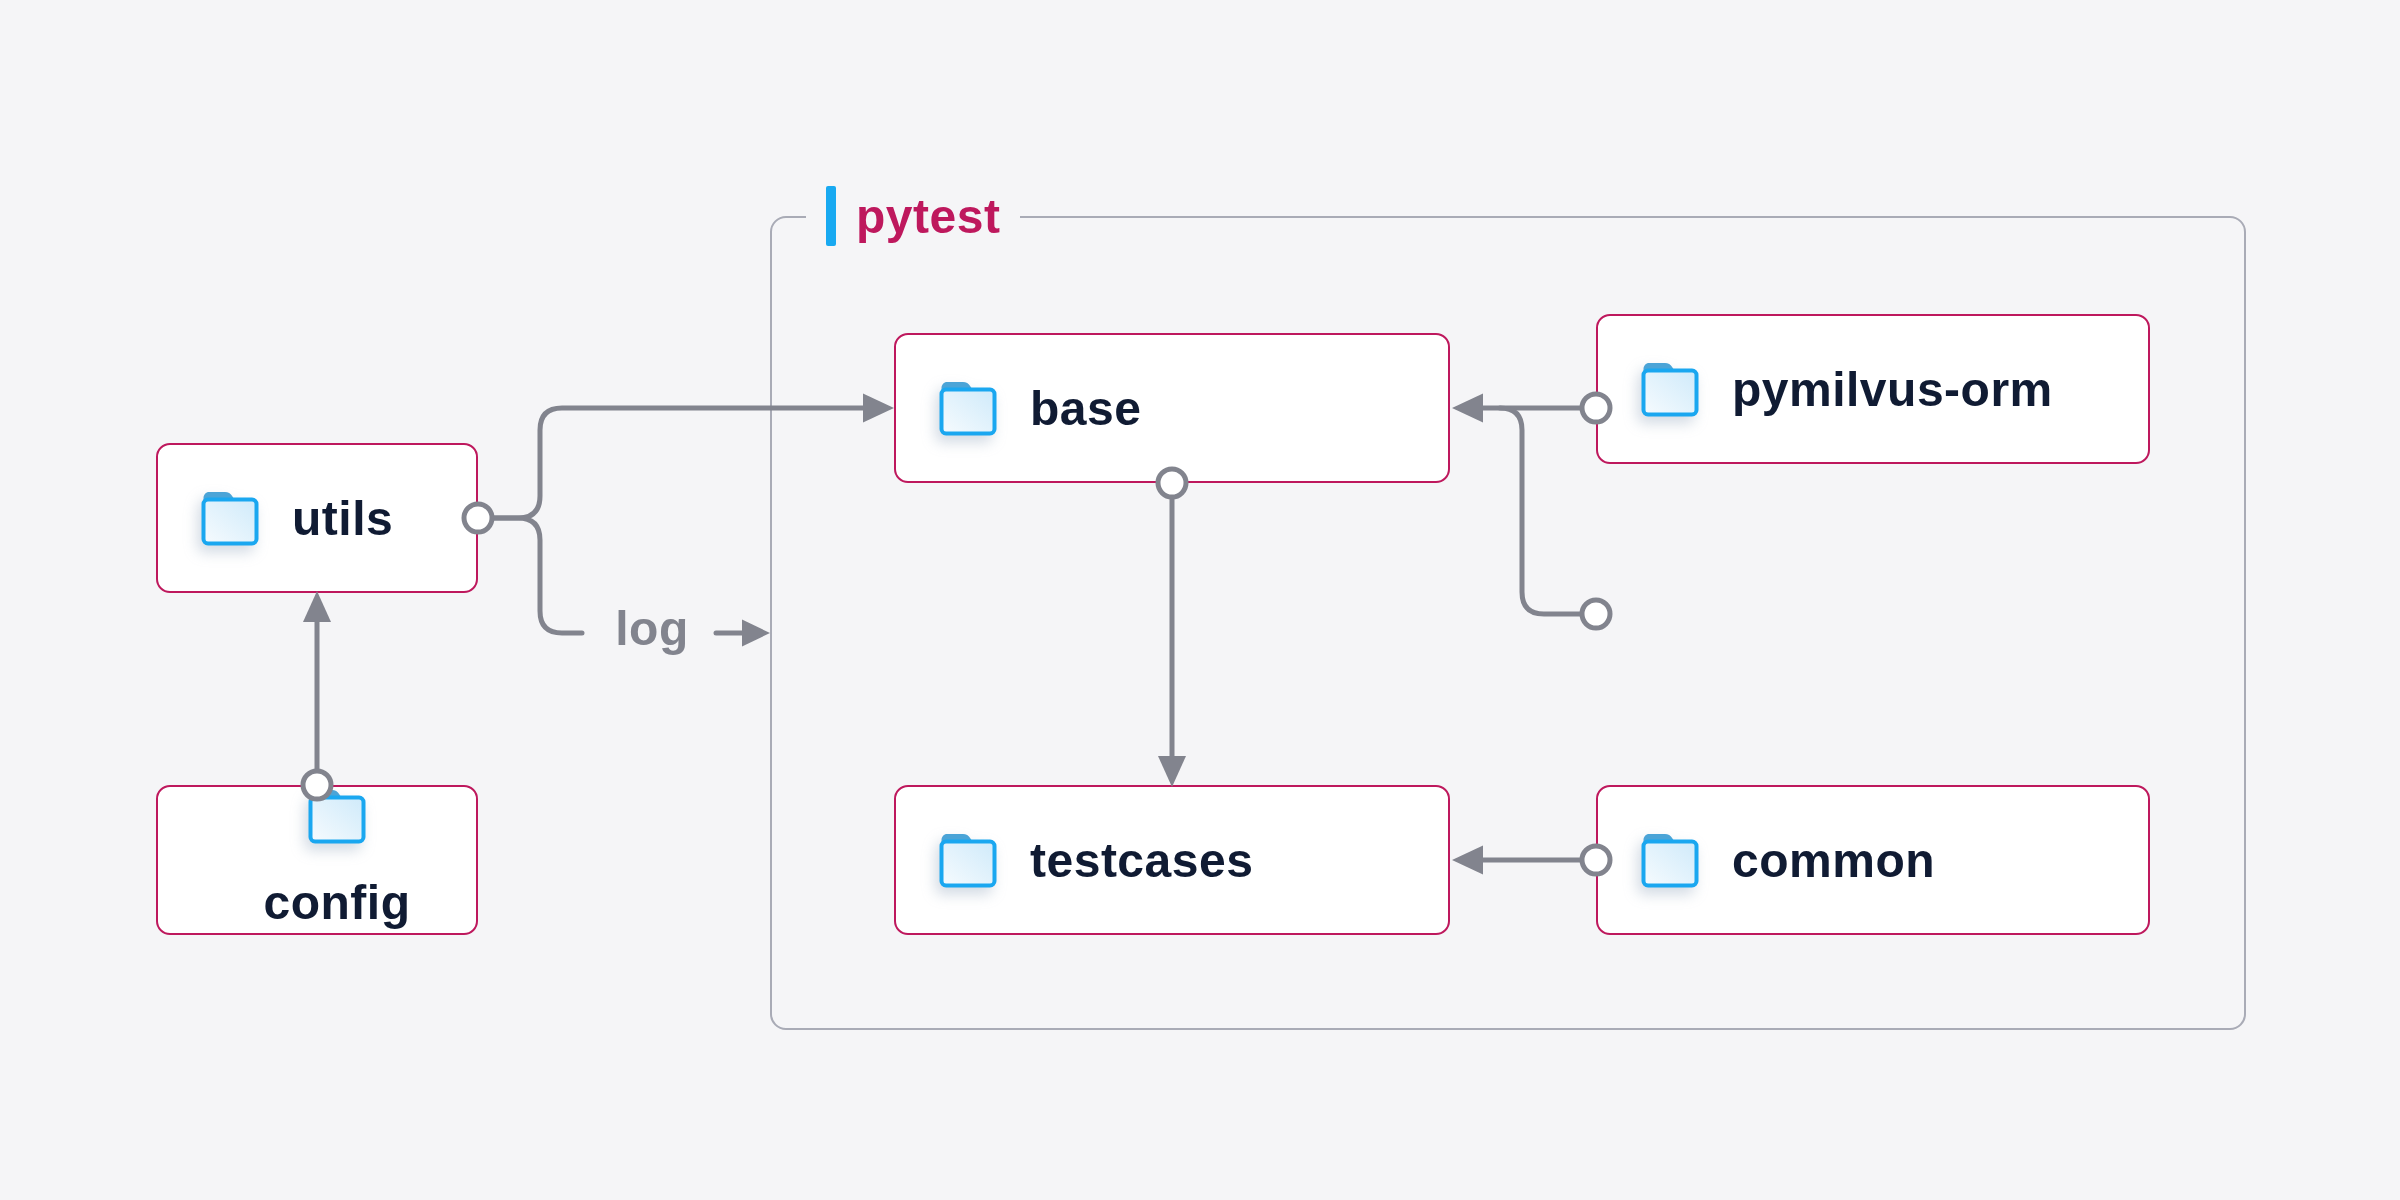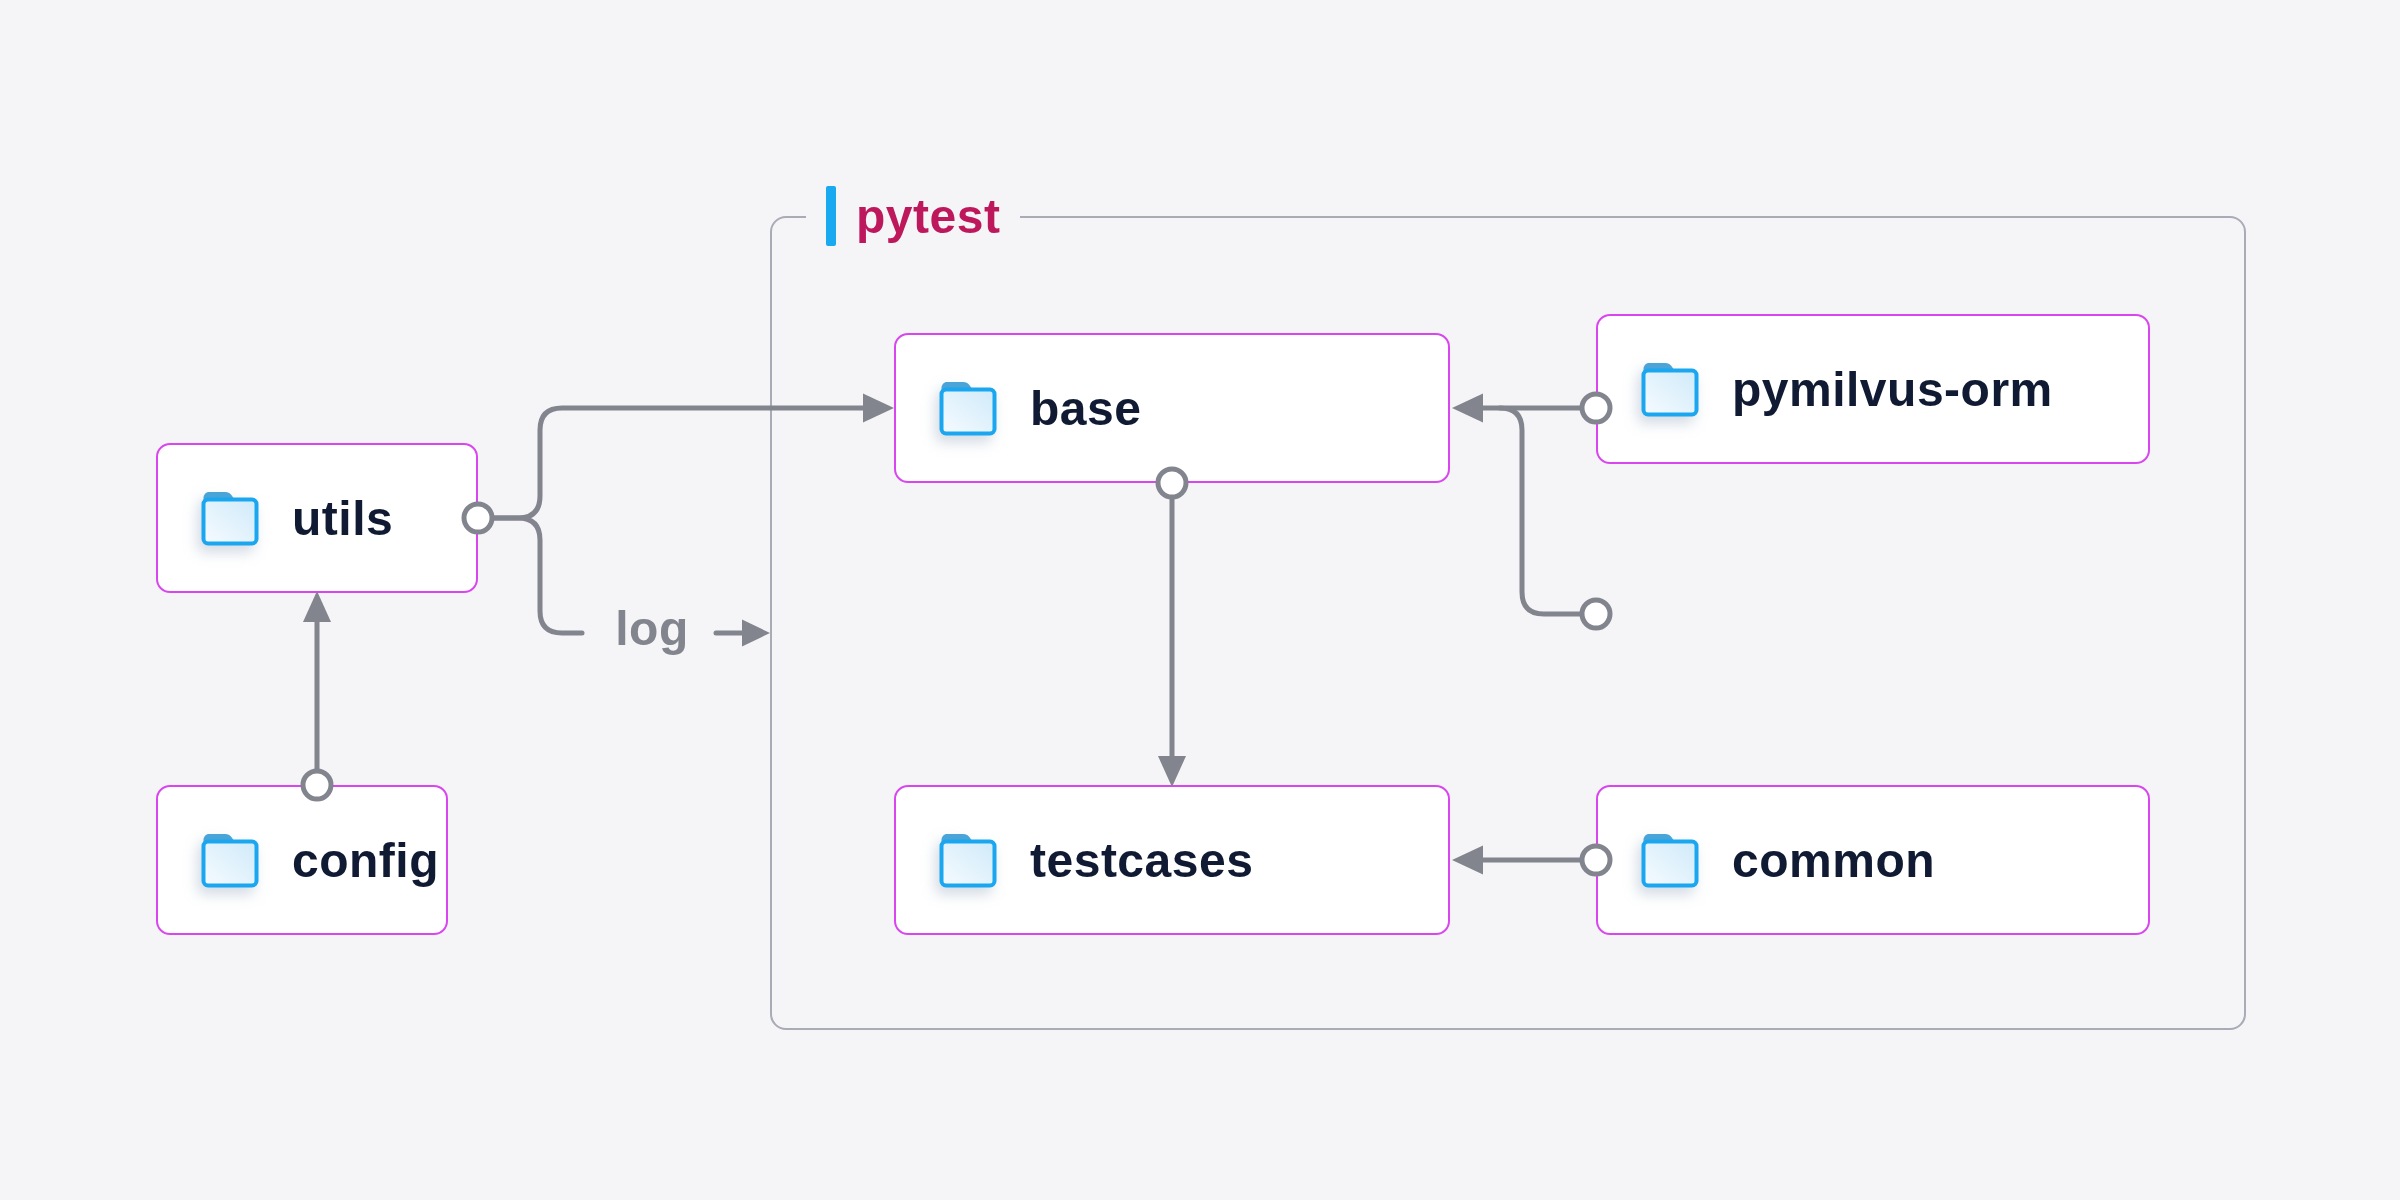--- a/index.html
+++ b/index.html
@@ -13,26 +13,26 @@
     border:2px solid #a9abb6;border-radius:16px;box-sizing:border-box;z-index:1;
   }
   .group-label{
     position:absolute;left:806px;top:184px;height:64px;z-index:6;
     display:flex;align-items:center;gap:20px;background:#f5f5f7;padding:0 20px;
   }
   .group-label .bar{width:10px;height:60px;background:#18a9f1;border-radius:2px;}
   .group-label .txt{font-size:48px;font-weight:700;color:#be185d;letter-spacing:.5px;}
   
   .node{
-    position:absolute;background:#ffffff;border:2px solid #d946ef;border-radius:14px;
+    position:absolute;background:#ffffff;border:2px solid #be185d;border-radius:14px;
     box-sizing:border-box;display:flex;align-items:center;padding-left:40px;gap:30px;z-index:2;
   }
   .node-label{font-size:48px;font-weight:700;color:#101b33;letter-spacing:.5px;}
   .n-utils{left:156px;top:443px;width:322px;height:150px;}
-  .n-config{left:156px;top:785px;width:292px;height:150px;}
+  .n-config{left:156px;top:785px;width:322px;height:150px;flex-direction:column;}
   .n-base{left:894px;top:333px;width:556px;height:150px;}
   .n-pymilvus{left:1596px;top:314px;width:554px;height:150px;}
   .n-check{left:1596px;top:539px;width:554px;height:150px;}
   .n-testcases{left:894px;top:785px;width:556px;height:150px;}
   .n-common{left:1596px;top:785px;width:554px;height:150px;}
   .folder{filter:drop-shadow(-4px 7px 7px rgba(110,135,165,.30));flex:0 0 auto;}
   
   .edges{position:absolute;left:0;top:0;z-index:5;pointer-events:none;}
   .edge-label{
     position:absolute;left:602px;top:601px;width:100px;text-align:center;z-index:5;

